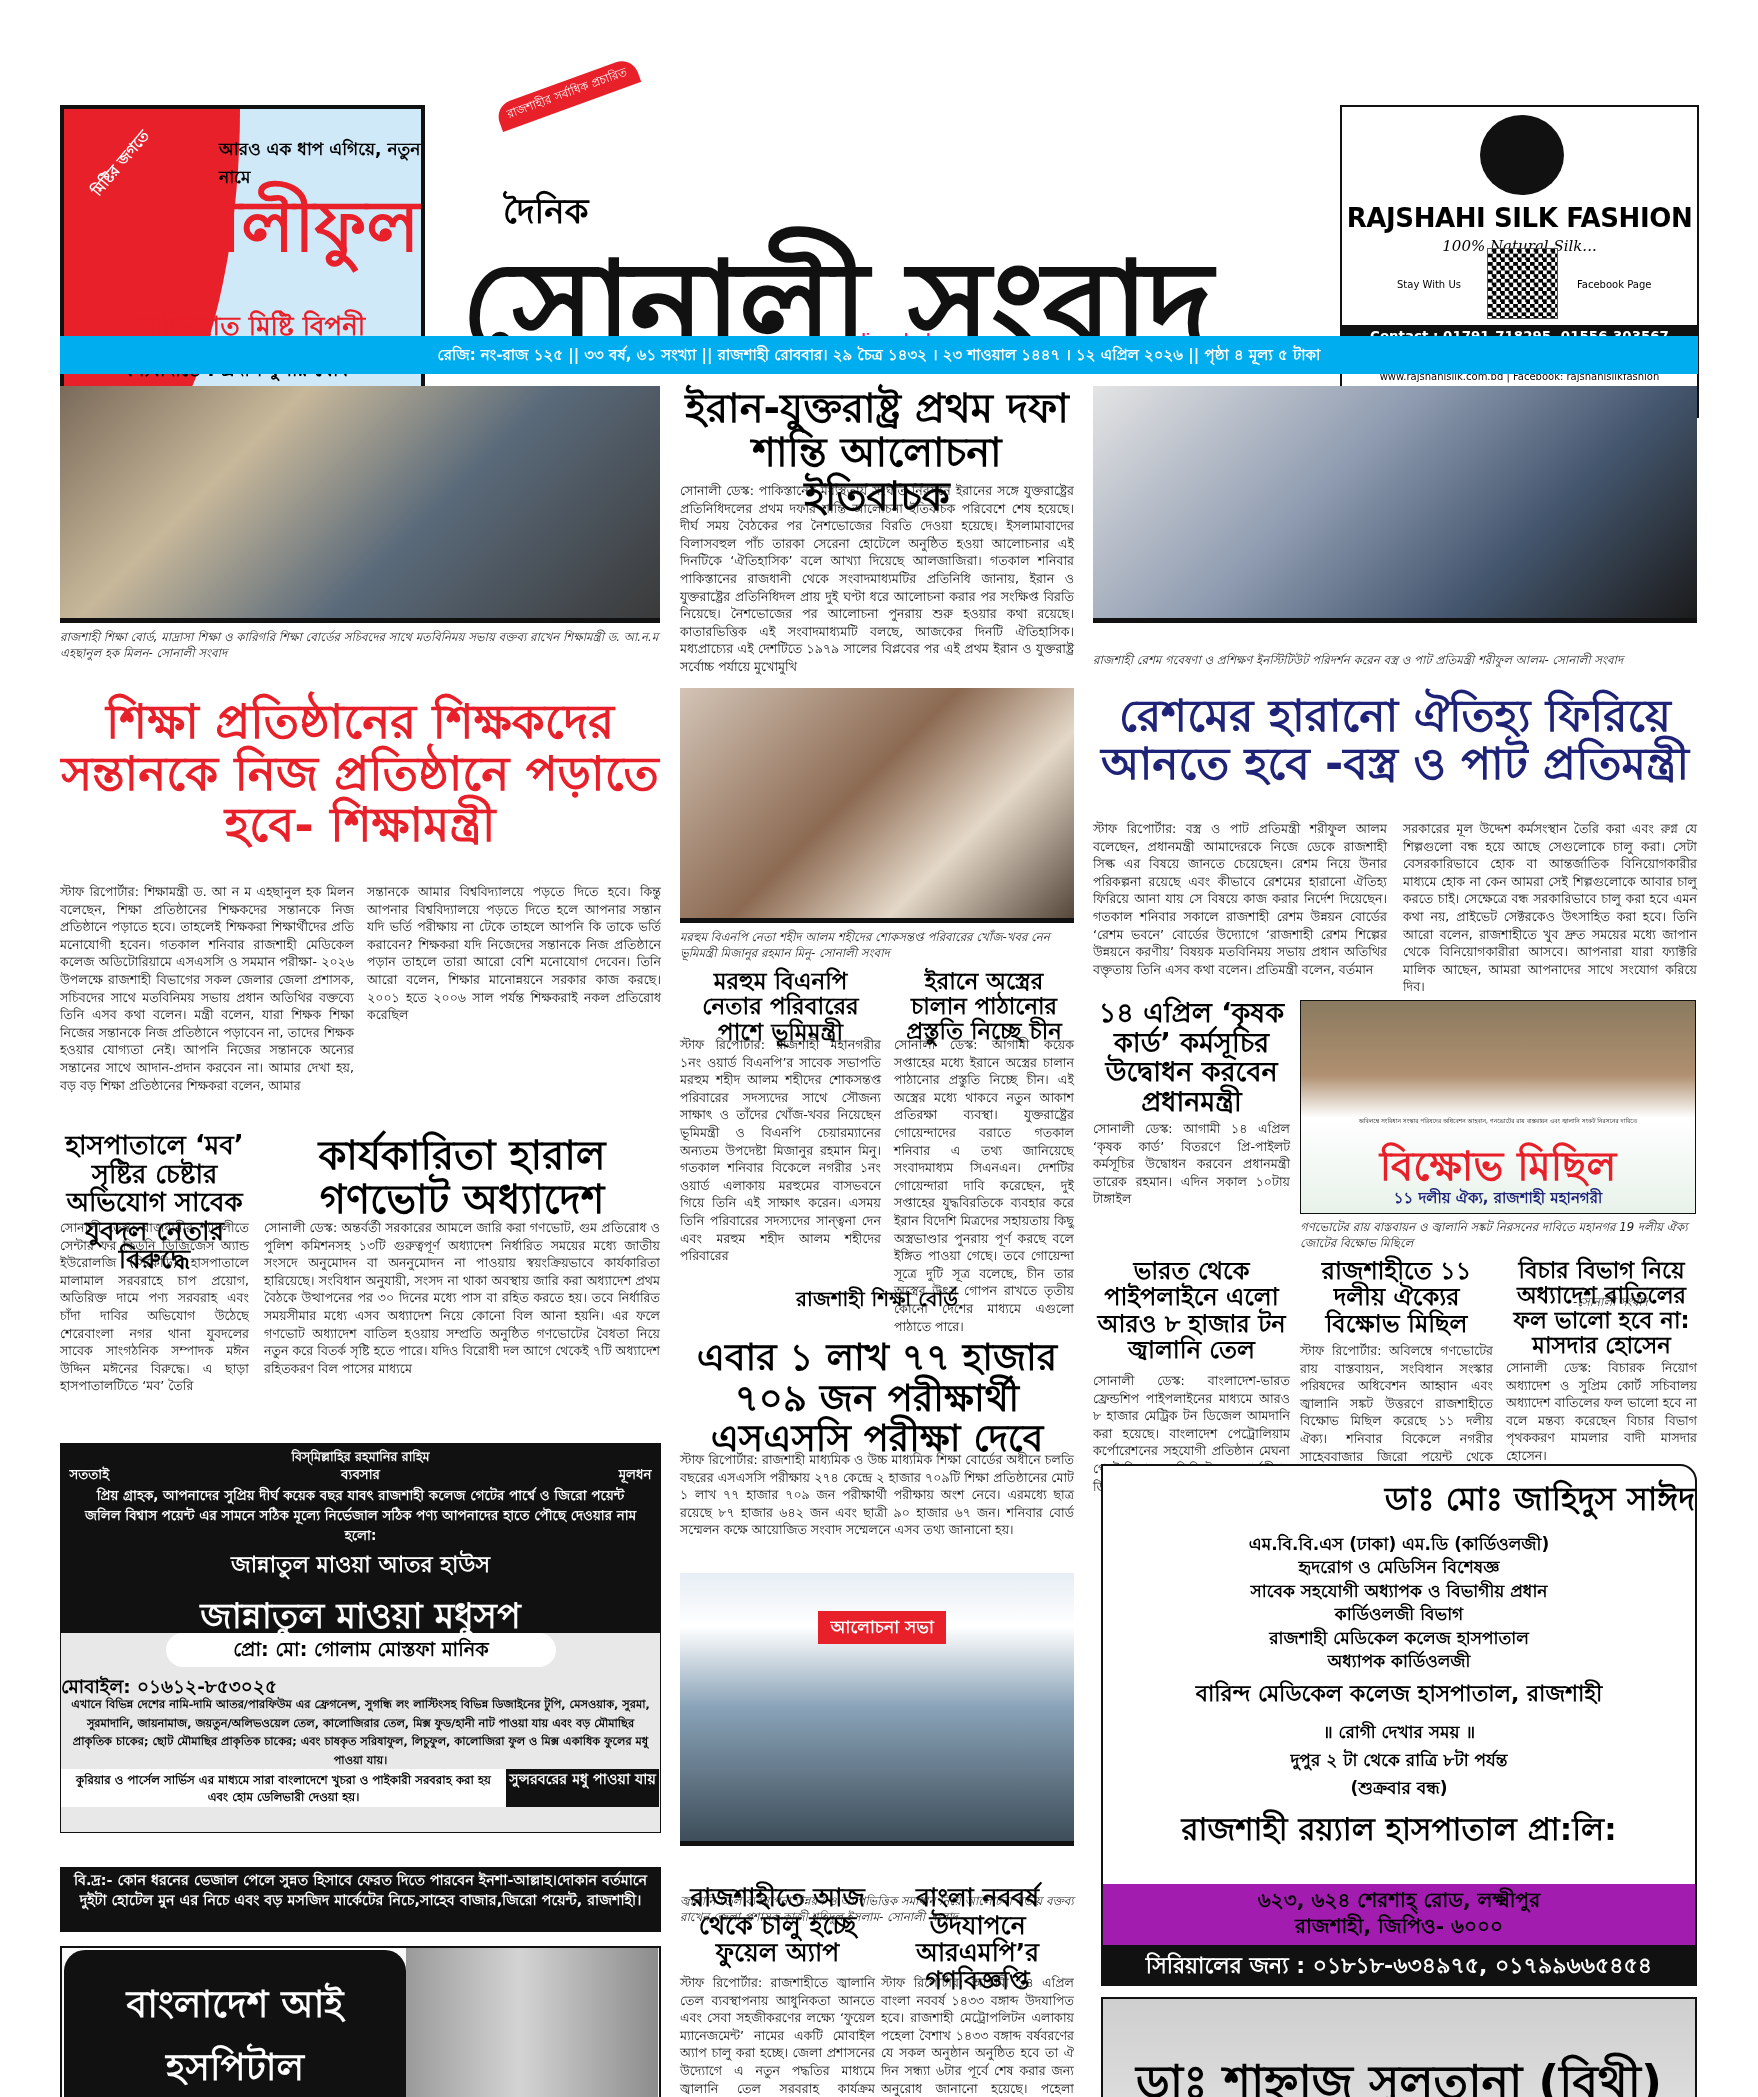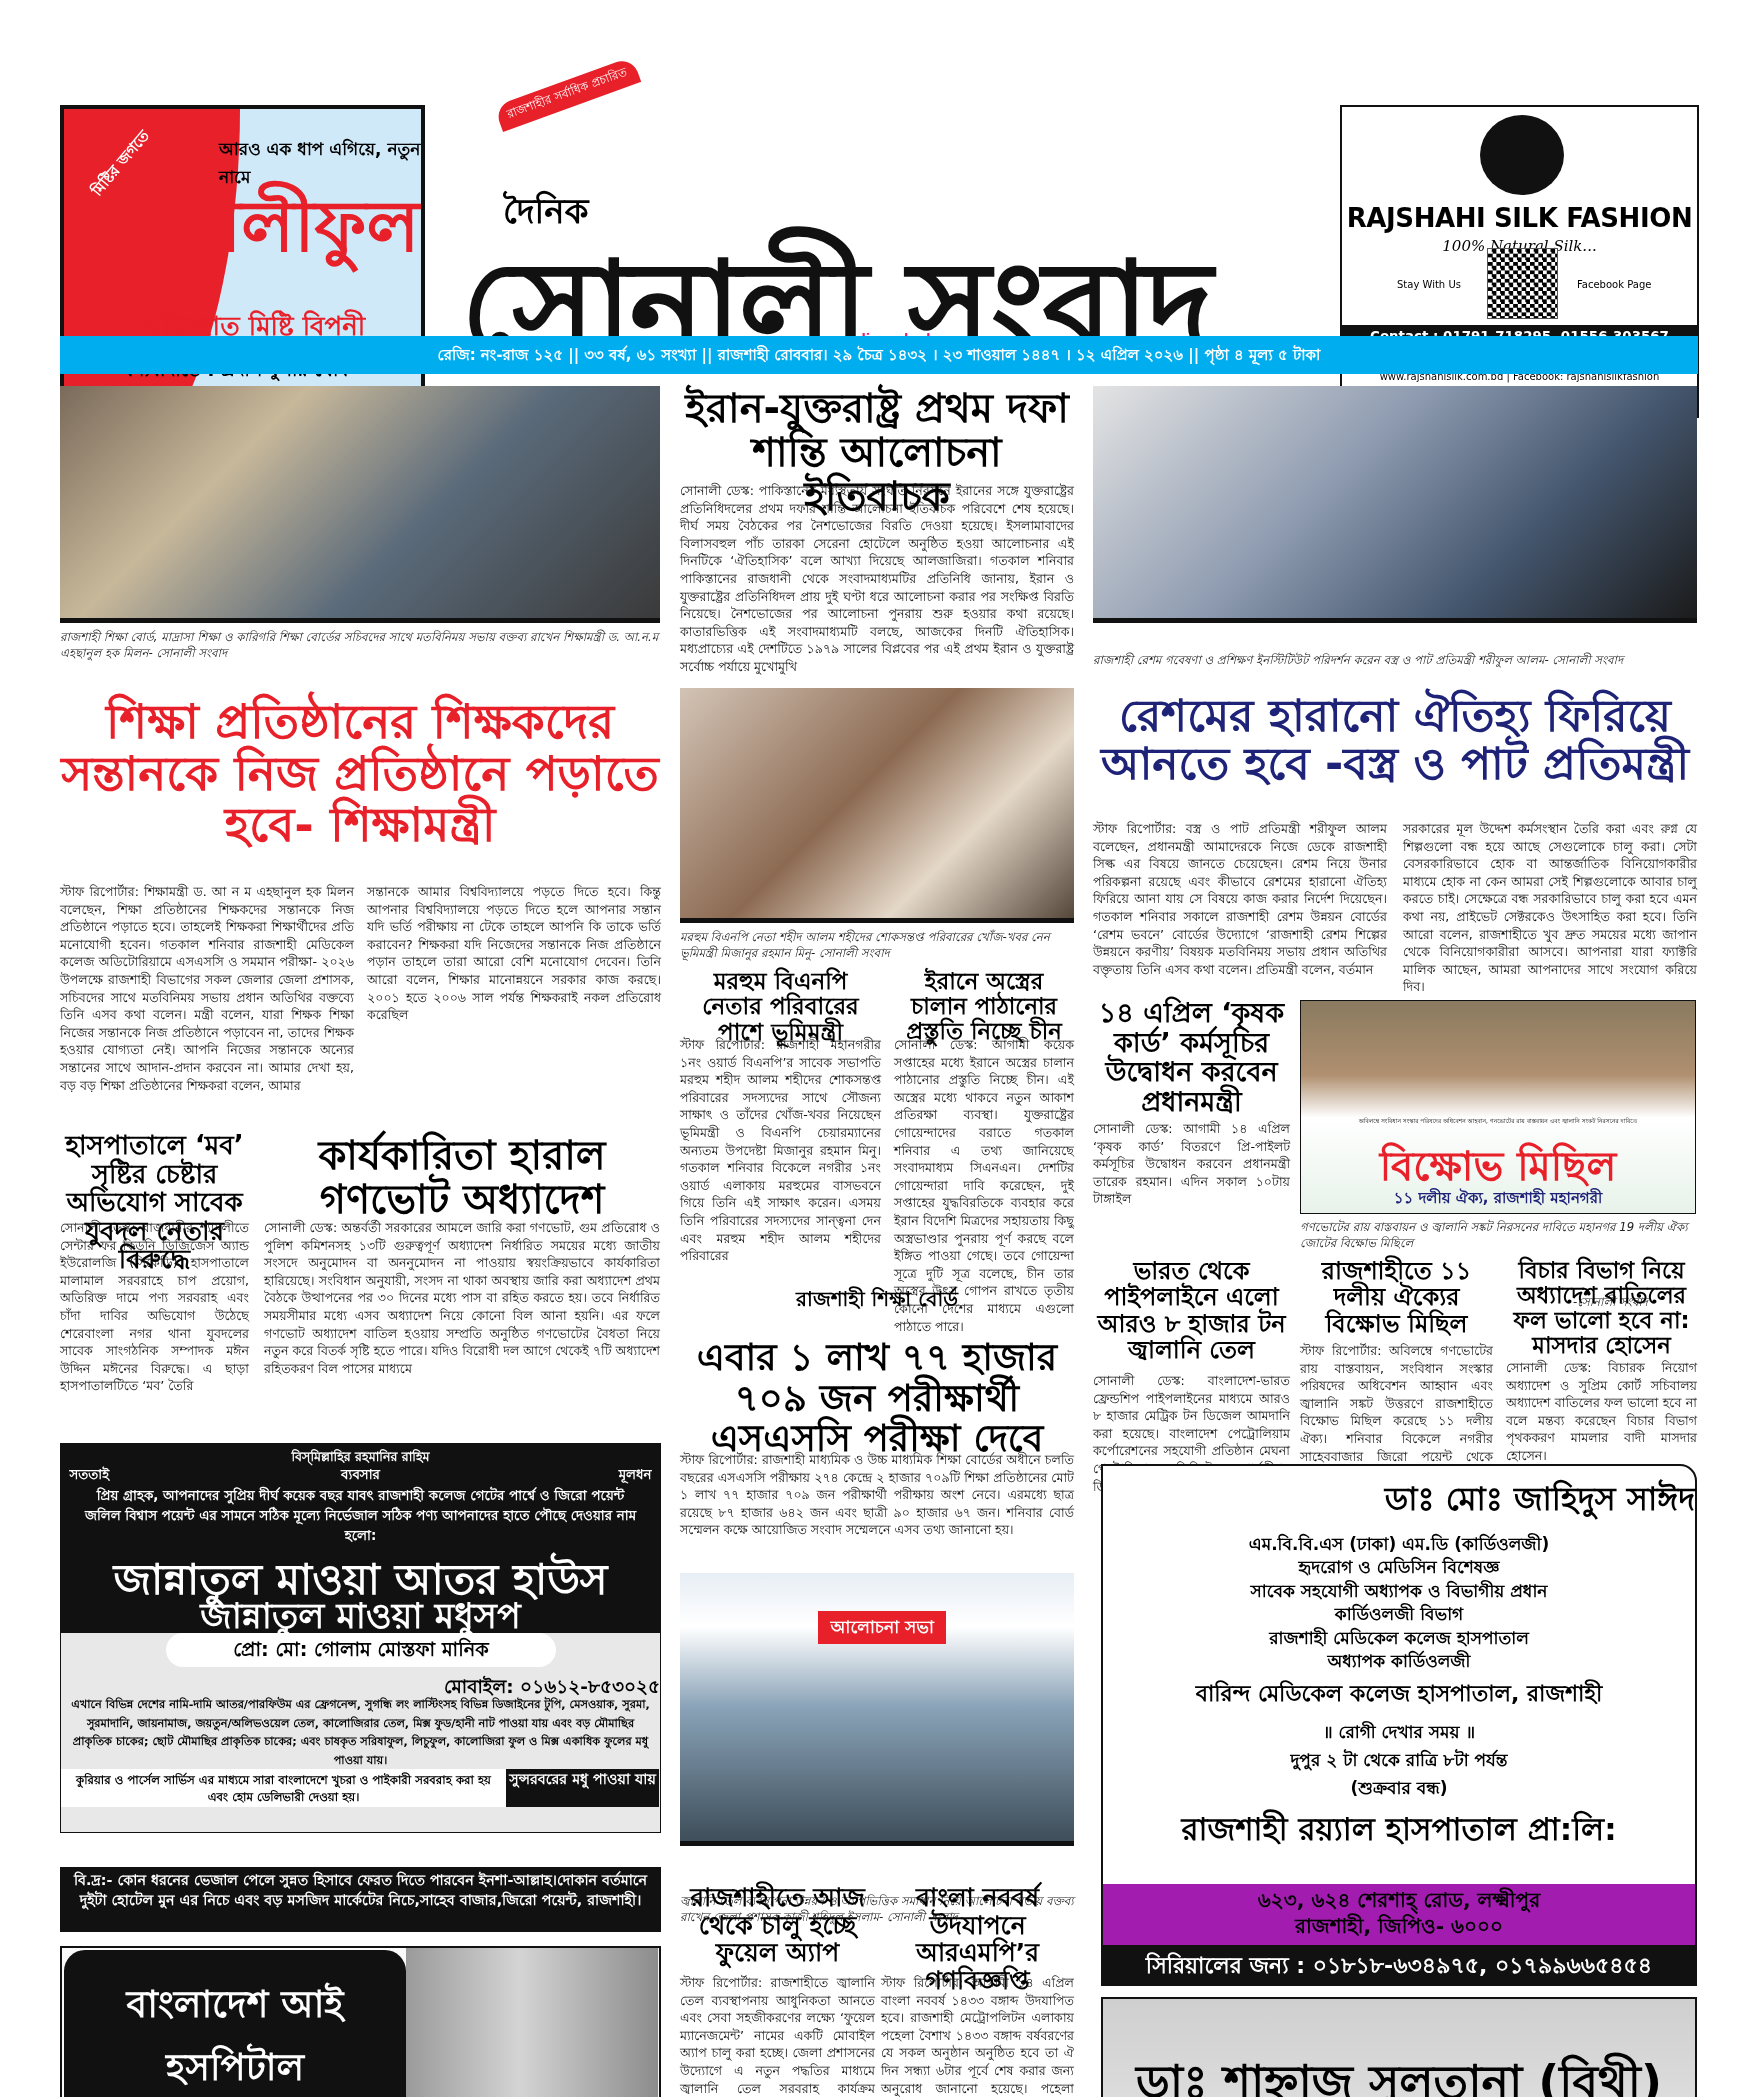--- a/index.html
+++ b/index.html
@@ -120,24 +120,24 @@
 <div class="abs hl" style="left:881px;top:1884px;width:193px;font-size:25px;">বাংলা নববর্ষ উদযাপনে আরএমপি’র গণবিজ্ঞপ্তি</div>
 <div class="abs col-text" style="left:881px;top:1974px;width:193px;">স্টাফ রিপোর্টার: আগামী ১৪ এপ্রিল বাংলা নববর্ষ ১৪৩৩ বঙ্গাব্দ উদযাপিত হবে। রাজশাহী মেট্রোপলিটন এলাকায় পহেলা বৈশাখ ১৪৩৩ বঙ্গাব্দ বর্ষবরণের যে সকল অনুষ্ঠান অনুষ্ঠিত হবে তা ঐ দিন সন্ধ্যা ৬টার পূর্বে শেষ করার জন্য অনুরোধ জানানো হয়েছে। পহেলা বৈশাখ উপলক্ষে শান্তি-শৃঙ্খলা রক্ষা করার নিমিত্তে কিছু নির্দেশনা দেওয়া হয়েছে।</div>
 
 <div class="abs" style="left:60px;top:1443px;width:601px;height:390px;border:1.7px solid #111;background:#e8e8e8;">
   <div class="abs ad-dark" style="left:0;top:0;width:100%;height:189px;"></div>
   <div class="abs" style="left:0;top:4.2px;width:100%;text-align:center;color:#fff;font-size:12.6px;font-weight:bold;">বিস্‌মিল্লাহির রহমানির রাহিম</div>
   <div class="abs" style="left:8.4px;top:21px;color:#fff;font-size:13.4px;font-weight:bold;">সততাই</div>
   <div class="abs" style="left:0;width:100%;top:21px;text-align:center;color:#fff;font-size:13.4px;font-weight:bold;">ব্যবসার</div>
   <div class="abs" style="right:8.4px;top:21px;color:#fff;font-size:13.4px;font-weight:bold;">মূলধন</div>
   <div class="abs" style="left:17px;right:17px;top:42px;text-align:center;color:#fff;font-size:13.4px;font-weight:bold;line-height:20px;">প্রিয় গ্রাহক, আপনাদের সুপ্রিয় দীর্ঘ কয়েক বছর যাবৎ রাজশাহী কলেজ গেটের পার্শ্বে ও জিরো পয়েন্ট জলিল বিশ্বাস পয়েন্ট এর সামনে সঠিক মূল্যে নির্ভেজাল সঠিক পণ্য আপনাদের হাতে পৌছে দেওয়ার নাম হলো:</div>
-  <div class="abs" style="left:0;width:100%;top:103px;text-align:center;color:#fff;font-size:42px;font-weight:bold;">জান্নাতুল মাওয়া আতর হাউস</div>
+  <div class="abs" style="left:0;width:100%;top:103px;text-align:center;color:#fff;font-size:22px;font-weight:bold;">জান্নাতুল মাওয়া আতর হাউস</div>
   <div class="abs" style="left:0;width:100%;top:145px;text-align:center;color:#fff;font-size:35px;font-weight:bold;">জান্নাতুল মাওয়া মধুসপ</div>
   <div class="abs pill" style="left:105px;top:189px;width:390px;height:34px;text-align:center;line-height:34px;font-size:19.3px;font-weight:bold;">প্রো: মো: গোলাম মোস্তফা মানিক</div>
-  <div class="abs" style="left:0;width:100%;top:229px;text-align:right;font-size:18.5px;font-weight:bold;">মোবাইল: ০১৬১২-৮৫৩০২৫</div>
+  <div class="abs" style="left:0;width:100%;top:229px;text-align:left;font-size:18.5px;font-weight:bold;">মোবাইল: ০১৬১২-৮৫৩০২৫</div>
   <div class="abs" style="left:8.4px;right:8.4px;top:252px;text-align:center;font-size:11.3px;line-height:18.5px;font-weight:bold;">এখানে বিভিন্ন দেশের নামি-দামি আতর/পারফিউম এর ফ্রেগনেন্স, সুগন্ধি লং লাস্টিংসহ বিভিন্ন ডিজাইনের টুপি, মেসওয়াক, সুরমা, সুরমাদানি, জায়নামাজ, জয়তুন/অলিভওয়েল তেল, কালোজিরার তেল, মিক্স ফুড/হানী নাট পাওয়া যায় এবং বড় মৌমাছির প্রাকৃতিক চাকের; ছোট মৌমাছির প্রাকৃতিক চাকের; এবং চাষকৃত সরিষাফুল, লিচুফুল, কালোজিরা ফুল ও মিক্স একাধিক ফুলের মধু পাওয়া যায়।</div>
   <div class="abs" style="left:0;top:325px;width:445px;height:38px;background:#fff;text-align:center;font-size:11.7px;font-weight:bold;padding:2.5px 8.4px;line-height:17px;">কুরিয়ার ও পার্সেল সার্ভিস এর মাধ্যমে সারা বাংলাদেশে খুচরা ও পাইকারী সরবরাহ করা হয় এবং হোম ডেলিভারী দেওয়া হয়।</div>
   <div class="abs ad-dark" style="left:445px;top:325px;width:153px;height:38px;text-align:center;font-size:14.3px;font-weight:bold;line-height:17.6px;padding-top:1.7px;">সুন্সরবরের মধু পাওয়া যায়</div>
 </div>
 <div class="abs ad-dark" style="left:60px;top:1867px;width:601px;height:65px;text-align:center;font-size:14.3px;font-weight:bold;line-height:20px;padding:3.4px 12.6px;">বি.দ্র:- কোন ধরনের ভেজাল পেলে সুন্নত হিসাবে ফেরত দিতে পারবেন ইনশা-আল্লাহ।দোকান বর্তমানে দুইটা হোটেল মুন এর নিচে এবং বড় মসজিদ মার্কেটের নিচে,সাহেব বাজার,জিরো পয়েন্ট, রাজশাহী।</div>
 
 <div class="abs" style="left:60px;top:1946px;width:601px;height:742px;border:2.5px solid #111;background:#f6f6f6;">
   <div class="abs" style="left:0;top:0;width:344px;height:581px;background:#fafafa;"></div>
   <div class="abs ad-dark" style="left:2.1px;top:2.1px;width:342px;height:178px;border-radius:21px;text-align:center;padding-top:25px;">
     <div style="font-size:37px;font-weight:bold;">বাংলাদেশ আই হসপিটাল</div>

